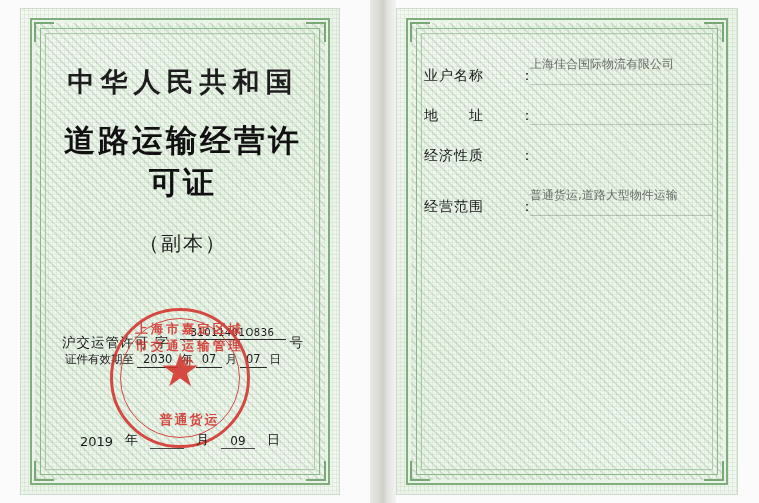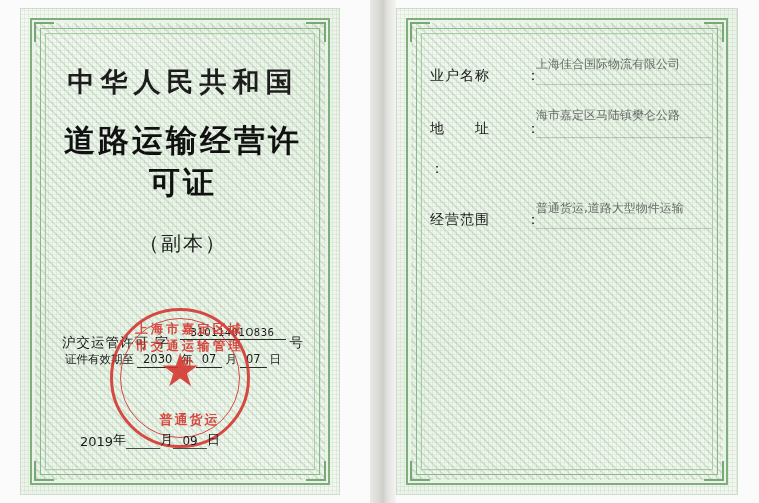--- a/index.html
+++ b/index.html
@@ -107,30 +107,30 @@
   }
   .seal .arc-top,.seal .arc-bottom{
     position:absolute;left:0;right:0;text-align:center;color:#d4332c;
     font-size:12.5px;font-weight:bold;letter-spacing:3px;margin-left:19px;
   }
   .seal .arc-top{top:10px;}
   .seal .arc-bottom{bottom:16px;font-size:13px;letter-spacing:2px;}
 
   .dateline{
     position:absolute;left:60px;right:60px;bottom:46px;
-    display:flex;align-items:flex-end;
+    display:flex;justify-content:space-between;align-items:flex-end;
     font-size:13px;color:#1a1a1a;
   }
   .dateline .blank{
     display:inline-block;min-width:34px;border-bottom:1px solid #4a4a4a;
     text-align:center;font-size:12px;
   }
 
   
-  .r-content{position:absolute;left:34px;right:26px;top:48px;}
+  .r-content{position:absolute;left:28px;right:26px;top:48px;}
   .field{
     display:flex;align-items:flex-end;margin-bottom:22px;font-size:14px;color:#1b1b1b;
   }
   .field .flabel{
     width:96px;flex:none;letter-spacing:1px;text-align:justify;
   }
   .field .colon{width:10px;flex:none;}
   .field .fvalue{
     flex:1;font-size:12px;color:#3a3a3a;padding-bottom:12px;
     border-bottom:1px solid rgba(60,60,60,.35);
@@ -211,25 +211,25 @@
       <div class="field">
         <span class="flabel">业户名称</span>
         <span class="colon">：</span>
         <span class="fvalue faded">上海佳合国际物流有限公司</span>
       </div>
 
       <div class="field">
         <span class="flabel">地　　址</span>
         <span class="colon">：</span>
         <span class="fvalue two faded">
-          <span>海市嘉定区马陆镇樊仑公路</span>
         </span>
       </div>
 
       <div class="field">
+        <span class="flabel">经济性质</span>
         <span class="colon">：</span>
       </div>
 
       <div class="field">
         <span class="flabel">经营范围</span>
         <span class="colon">：</span>
         <span class="fvalue faded">普通货运,道路大型物件运输</span>
       </div>
 
     </div>

